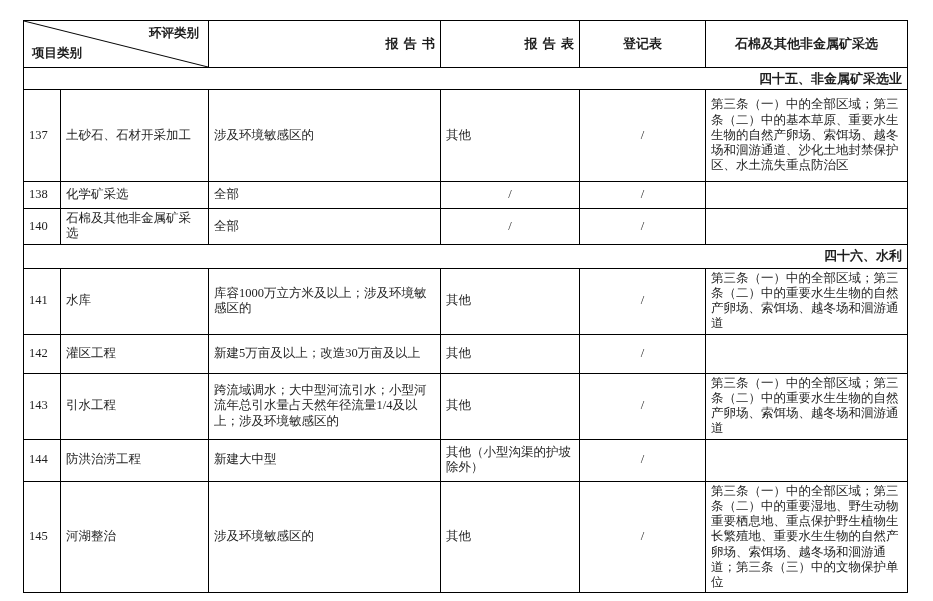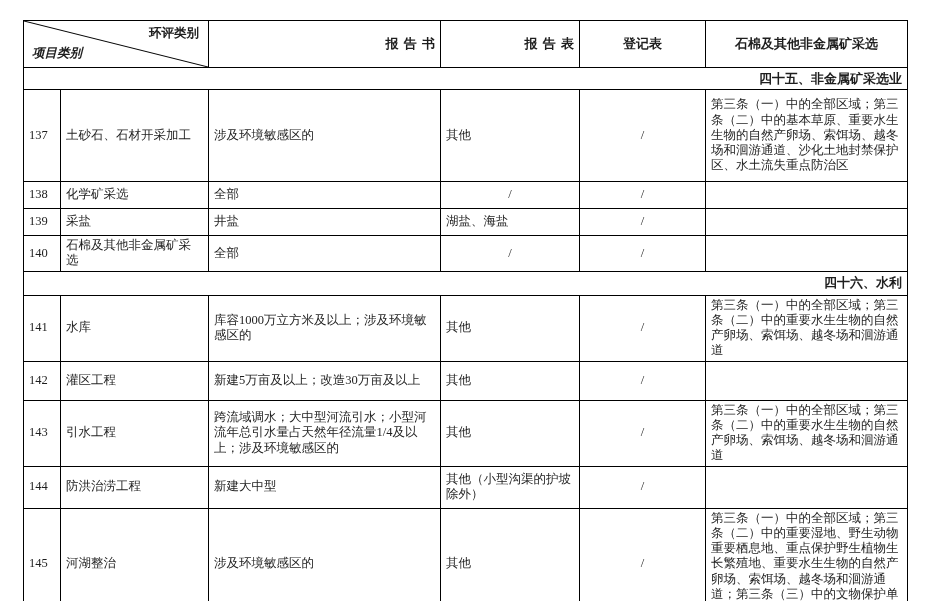--- a/index.html
+++ b/index.html
@@ -67,21 +67,20 @@
     position: absolute;
     top: 5px;
     right: 9px;
     font-size: 12.5px;
   }
   td.diag .label-bottom-left {
     position: absolute;
     bottom: 6px;
     left: 8px;
     font-size: 12.5px;
-    font-style: italic;
   }
 </style>
 </head>
 <body>
 
 <div class="page">
   <table class="eia">
     <colgroup>
       <col style="width:37px">
       <col style="width:148px">
@@ -121,28 +120,20 @@
 
     <tr style="height:27px">
       <td class="num">138</td>
       <td>化学矿采选</td>
       <td>全部</td>
       <td class="ctr">/</td>
       <td class="ctr">/</td>
       <td></td>
     </tr>
 
-    <tr style="height:27px">
-      <td class="num">139</td>
-      <td>采盐</td>
-      <td>井盐</td>
-      <td>湖盐、海盐</td>
-      <td class="ctr">/</td>
-      <td></td>
-    </tr>
 
     <tr style="height:26px">
       <td class="num">140</td>
       <td>石棉及其他非金属矿采选</td>
       <td>全部</td>
       <td class="ctr">/</td>
       <td class="ctr">/</td>
       <td></td>
     </tr>
 

